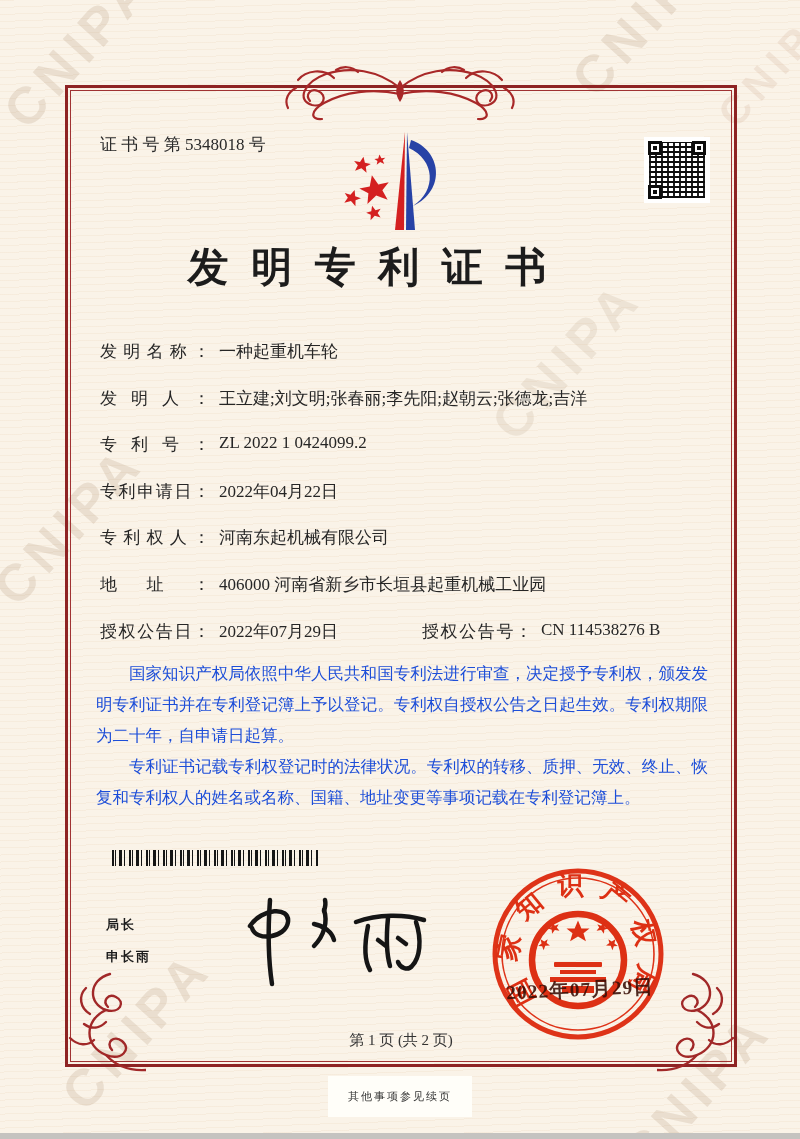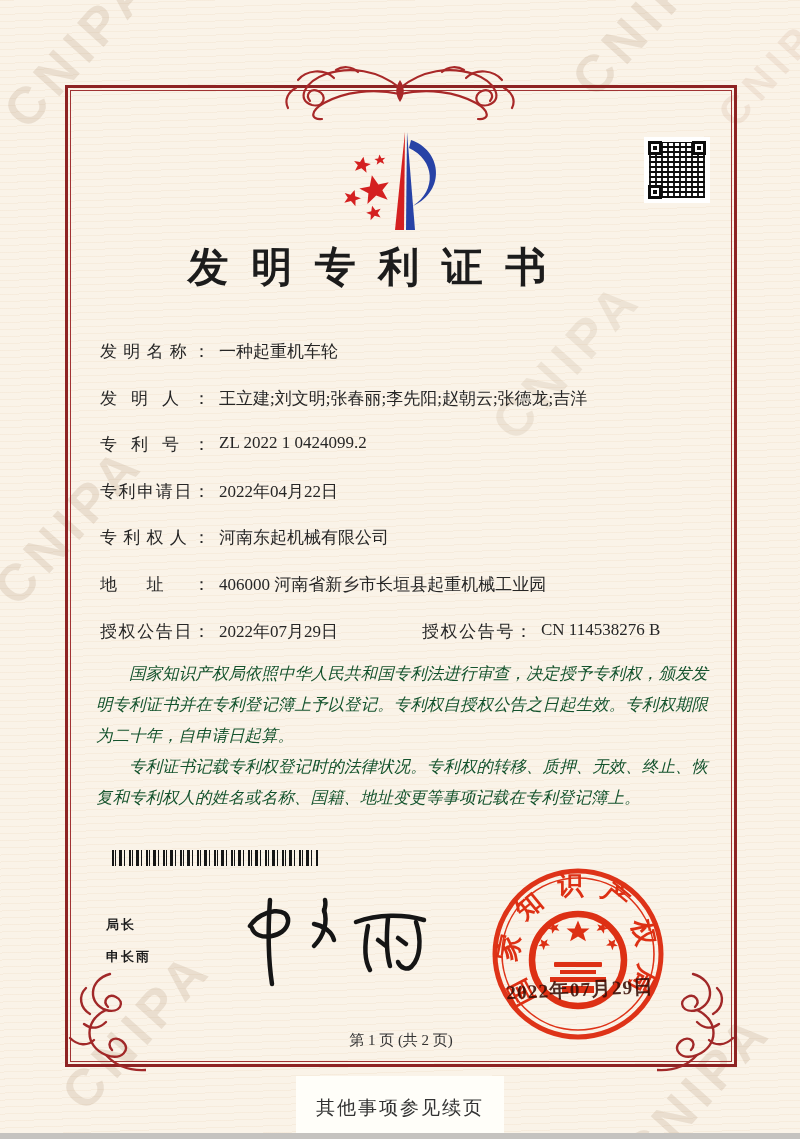--- a/index.html
+++ b/index.html
@@ -46,41 +46,41 @@
   .f-tl{left:-1px;top:-1px;} .f-tr{right:-1px;top:-1px;} .f-bl{left:-1px;bottom:-1px;}
   .title{
     left:65px;top:240px;width:604px;text-align:center;
     font-size:41px;font-weight:700;color:#1c1c1c;
     letter-spacing:0.55em;text-indent:0.55em;
   }
   .field-row{left:100px;font-size:17px;color:#262626;white-space:nowrap;}
   .field-label{display:inline-block;width:110px;text-align:justify;text-align-last:justify;vertical-align:top;}
   .field-value{margin-left:9px;margin-top:23px;}
   .pair2{position:absolute;left:322px;top:0;white-space:nowrap;}
-  .paras{left:96px;top:658px;width:612px;font-size:16.5px;line-height:1.88;color:#14532d;text-align:justify;font-style:italic;}
+  .paras{left:96px;top:658px;width:612px;font-size:16.5px;line-height:1.88;color:#1d4ed8;text-align:justify;}
   .paras p{margin:0;text-indent:2em;}
   .barcode{
     left:112px;top:850px;width:206px;height:16px;
     background:repeating-linear-gradient(90deg,
       #161616 0 2px,transparent 2px 3px,
       #161616 3px 4px,transparent 4px 7px,
       #161616 7px 10px,transparent 10px 12px,
       #161616 12px 13px,transparent 13px 17px);
   }
   .signer{left:106px;font-family:"Liberation Sans","DejaVu Sans",sans-serif;
     font-weight:600;font-size:13px;color:#1c1c1c;letter-spacing:2px;}
   .seal-date{
     left:492px;top:976px;width:176px;text-align:center;
     font-size:19.5px;font-weight:700;color:rgba(55,12,4,0.88);
     letter-spacing:1px;transform:rotate(-2.5deg);z-index:6;
   }
   .page-info{left:65px;top:1031px;width:672px;text-align:center;font-size:15px;color:#333;}
   .note{
     left:50%;top:1076px;transform:translateX(-50%);
-    background:#fffef9;padding:19px 20px;font-size:19px;color:#333;
+    background:#fffef9;padding:13px 20px;font-size:11px;color:#333;
     letter-spacing:2px;white-space:nowrap;
   }
   .bottom-strip{left:0;top:1133px;width:800px;height:6px;background:#c5c3c0;}
   .flip-x{transform:scaleX(-1);}
   svg{display:block;}
 </style>
 </head>
 <body>
 
 <div class="page">
@@ -125,20 +125,21 @@
     <g stroke="#a12828" fill="none" stroke-width="2.4" stroke-linecap="round">
       <path d="M60,2 C38,8 38,32 56,38 C70,42 76,30 66,25 C58,21 52,29 58,35"></path>
       <path d="M56,38 C34,48 34,74 56,83 C72,89 82,77 72,69 C64,63 55,70 62,78"></path>
       <path d="M56,83 C66,94 80,99 96,98"></path>
       <path d="M34,52 C42,58 50,56 56,50"></path>
       <path d="M36,16 C28,24 30,36 40,42"></path>
       <path d="M20,66 C28,74 38,74 44,68"></path>
     </g>
   </svg>
 
+  <div class="abs cert-number">证 书 号 第 5348018 号</div>
 
   <svg class="abs" style="left:335px;top:118px" width="125" height="118" viewBox="0 0 125 118">
     <defs>
       <path id="st" d="M0,-10 2.94,-3.09 10,-3.09 4.76,1.18 6.88,8.09 0,3.82 -6.88,8.09 -4.76,1.18 -10,-3.09 -2.94,-3.09 Z"></path>
     </defs>
     <g fill="#d42020">
       <use href="#st" transform="translate(40,72) scale(1.5) rotate(-12)"></use>
       <use href="#st" transform="translate(27,47) scale(0.85) rotate(10)"></use>
       <use href="#st" transform="translate(45,42) scale(0.55) rotate(-6)"></use>
       <use href="#st" transform="translate(17,80) scale(0.85) rotate(18)"></use>

